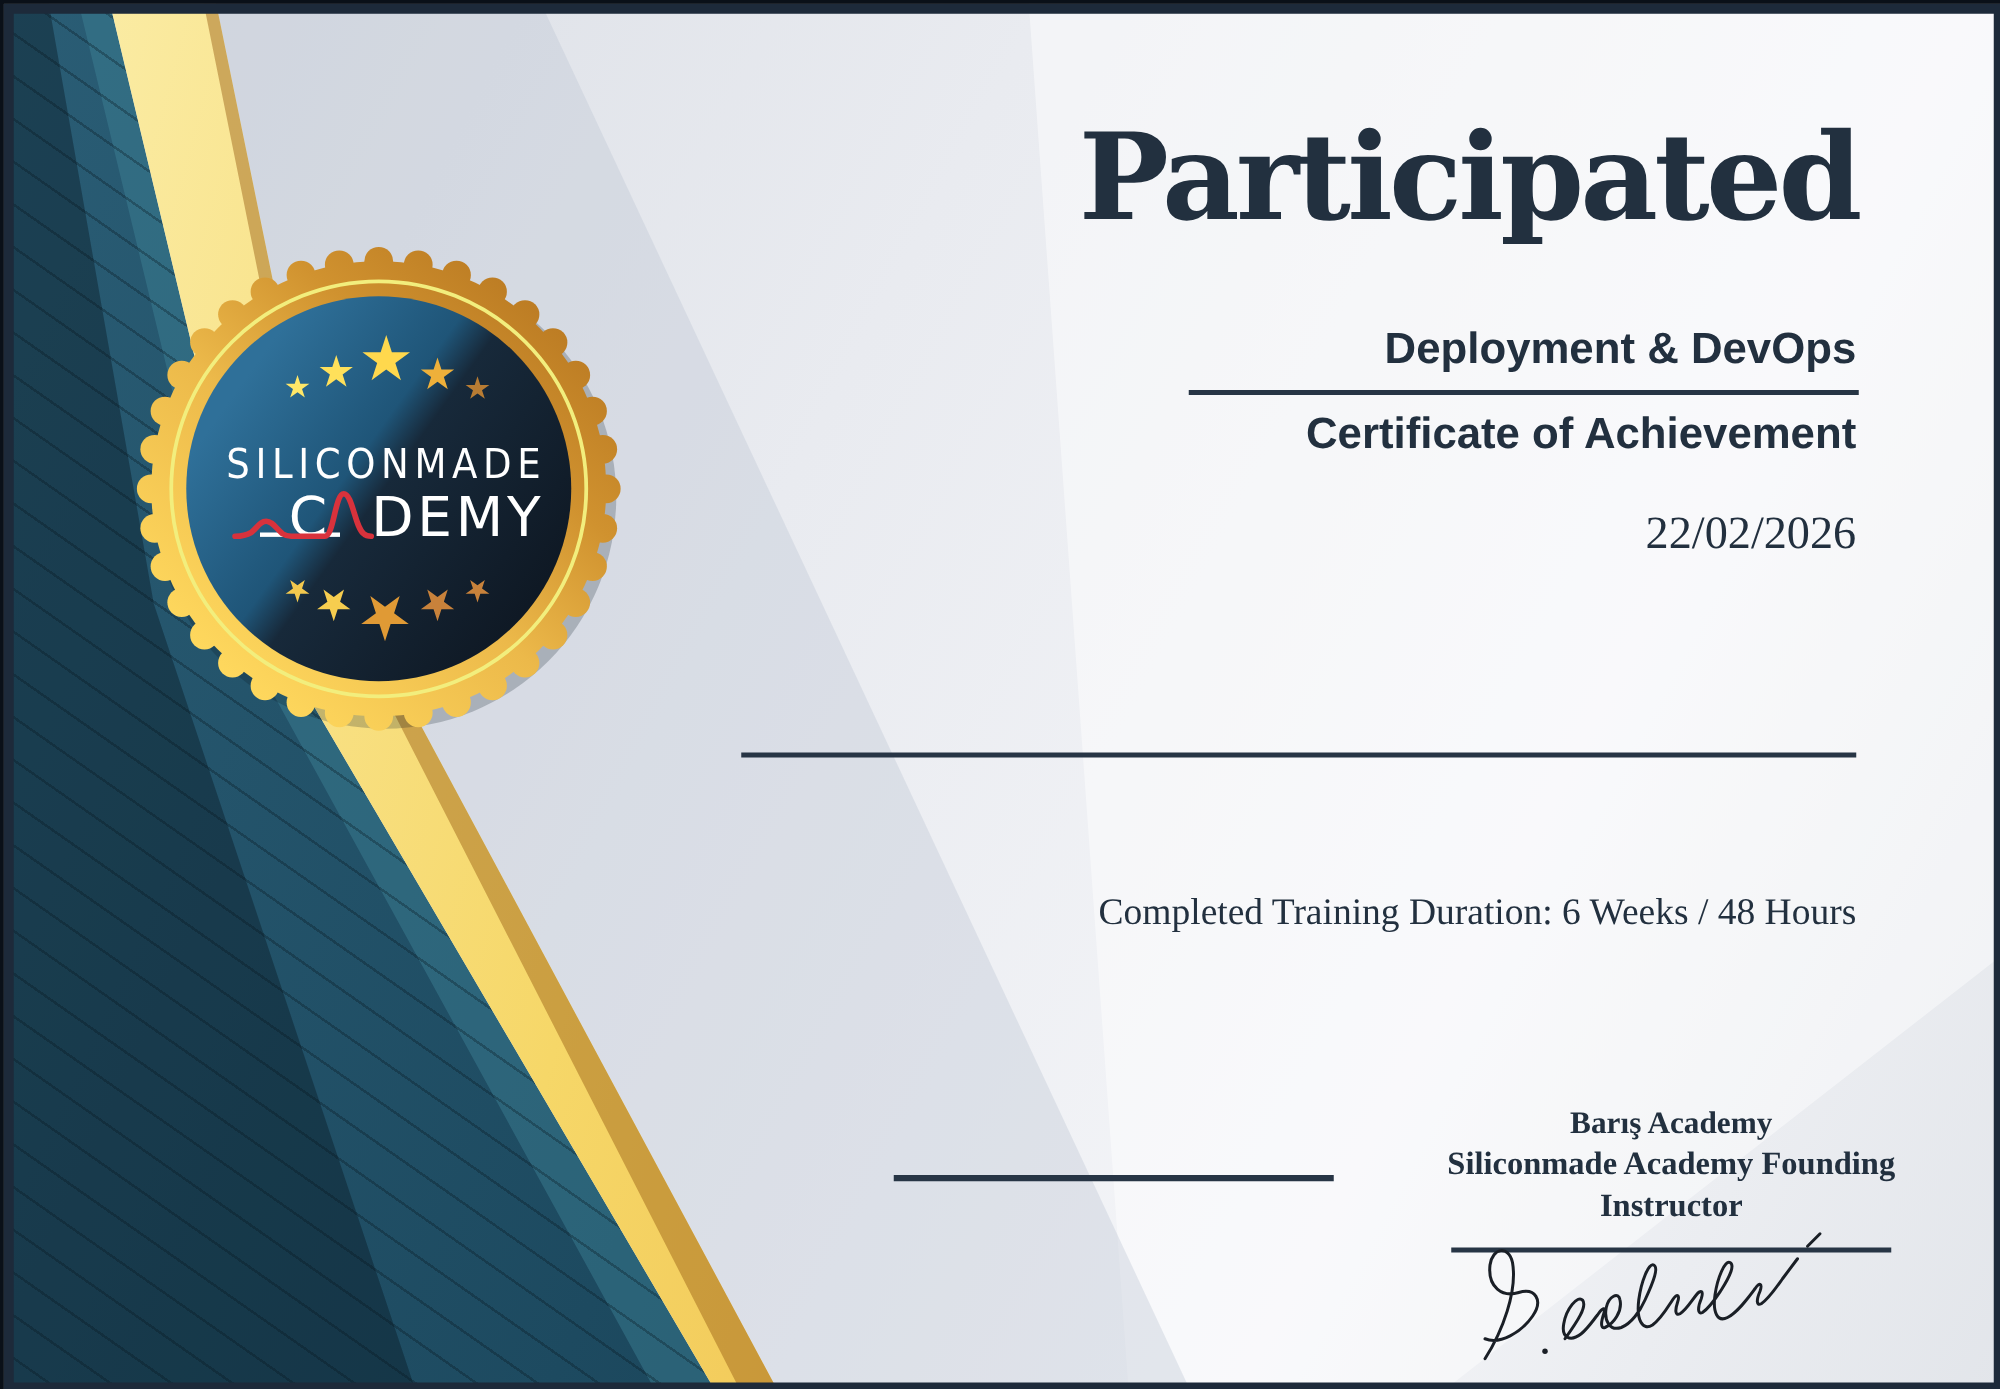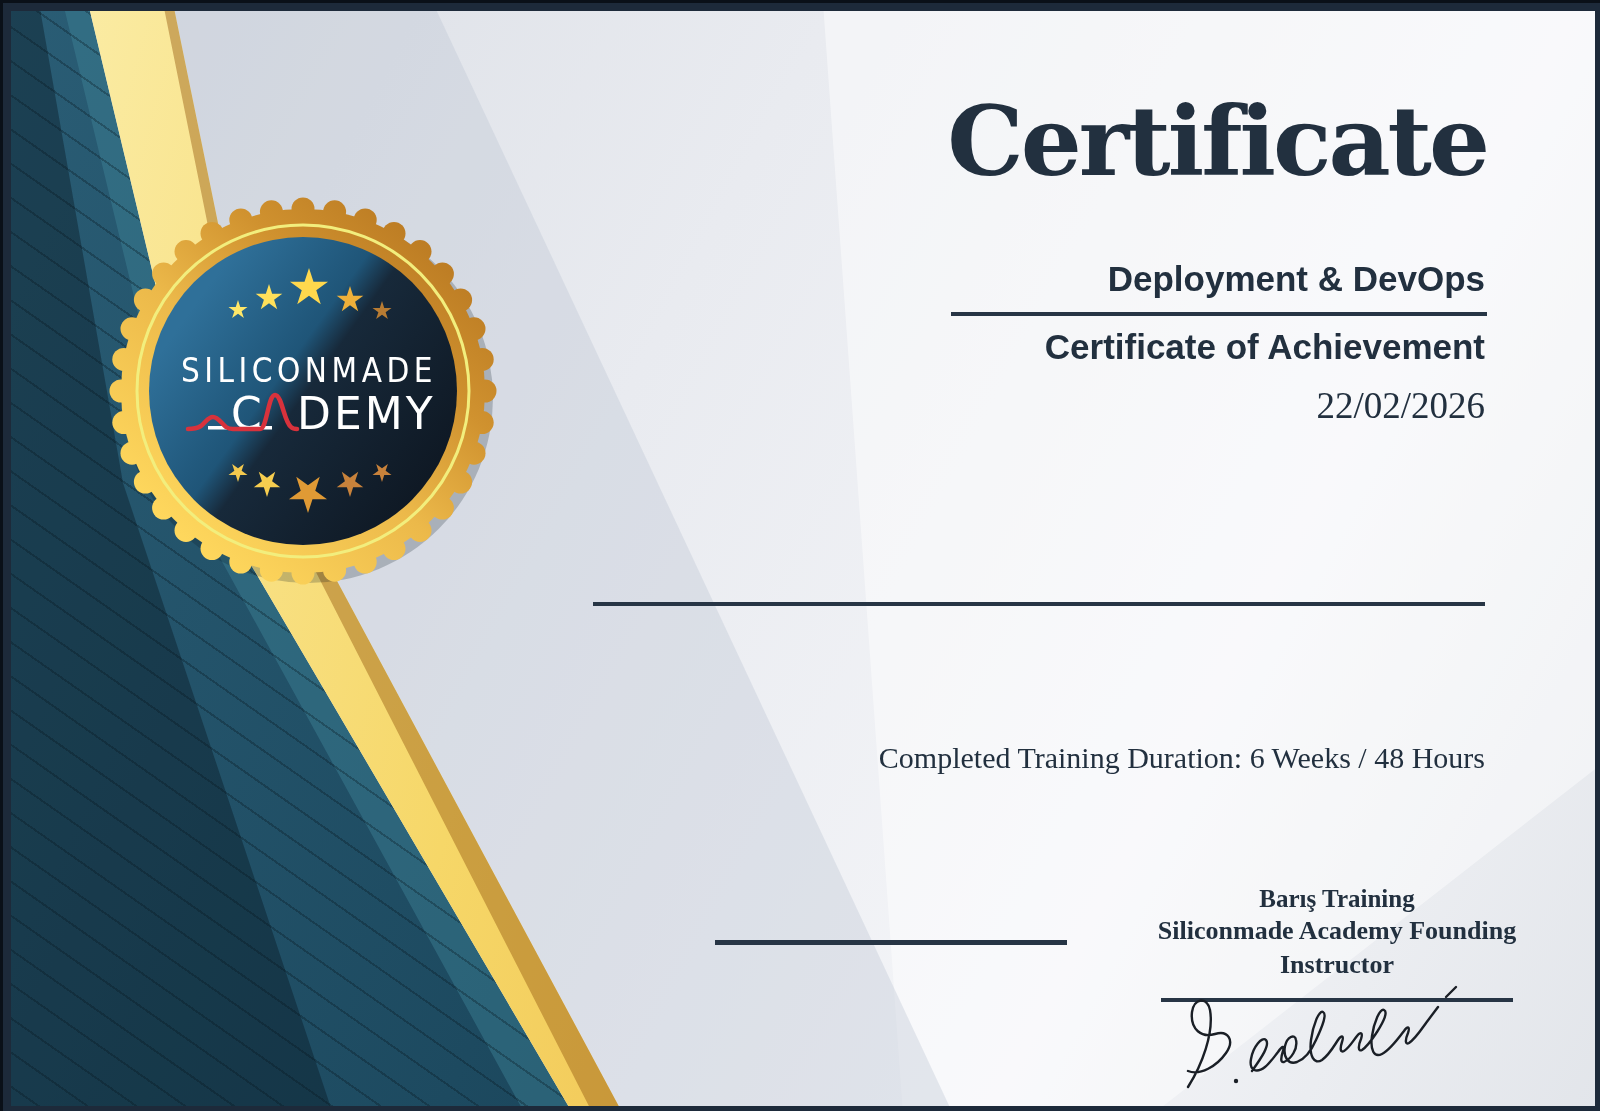--- a/index.html
+++ b/index.html
@@ -31,28 +31,28 @@
   
   .title{position:absolute; top:84px; right:116px; z-index:5;
     font:700 96px/1.15 "DejaVu Serif","Liberation Serif",serif;
     letter-spacing:-3px; color:var(--ink);}
   .program{position:absolute; top:256px; right:118px; z-index:5;
     font:700 35px "Liberation Sans","DejaVu Sans",sans-serif; color:var(--ink);}
   .rule1{position:absolute; top:309px; left:948px; width:536px; height:3.5px;
     background:var(--rule); z-index:5;}
   .subtitle{position:absolute; top:324px; right:118px; z-index:5;
     font:700 35px "Liberation Sans","DejaVu Sans",sans-serif; color:var(--ink);}
-  .date{position:absolute; top:381px; right:118px; z-index:5;
+  .date{position:absolute; top:402px; right:118px; z-index:5;
     font:400 37px "Liberation Serif",serif; color:var(--ink);}
   .rule2{position:absolute; top:599px; left:590px; width:892px; height:3.5px;
     background:var(--rule); z-index:5;}
   .body-text{position:absolute; top:612px; right:118px; width:940px; z-index:5;
     text-align:right; font:400 30px/1.37 "Liberation Serif",serif; color:var(--ink);}
   .body-text b{font-weight:700;}
-  .duration{position:absolute; top:738px; right:118px; z-index:5;
+  .duration{position:absolute; top:710px; right:118px; z-index:5;
     font:400 30px "Liberation Serif",serif; color:var(--ink);}
   
   .sig{position:absolute; z-index:5; text-align:center; color:var(--ink);}
   .sig-left{left:712px; top:917px; width:352px;}
   .sig-right{left:1104px; top:880px; width:460px;}
   .sig-name{font:700 25px/1.25 "Liberation Serif",serif;}
   .sig-role{font:700 26px/1.3 "Liberation Serif",serif;}
   .sig-line{height:4.5px; background:var(--rule);}
   .sig-left .sig-line{margin-top:20px; width:100%;}
   .sig-right .sig-line{margin:16px auto 0; width:352px;}
@@ -151,34 +151,34 @@
     <text x="206" y="191" text-anchor="middle" fill="#ffffff" font-size="33" letter-spacing="5" textLength="256" lengthAdjust="spacingAndGlyphs" font-family="DejaVu Sans, Liberation Sans, sans-serif">SILICONMADE</text>
     <g>
       <rect x="105" y="235" width="19" height="3.5" fill="#ffffff"></rect>
       <rect x="150" y="235" width="19" height="3.5" fill="#ffffff"></rect>
       <text x="128" y="238" fill="#ffffff" font-size="44" letter-spacing="2" font-family="DejaVu Sans, Liberation Sans, sans-serif">C</text>
       <path d="M85,238 Q93,238 98,235 C103,231 105,226 110,226 C115,226 118,232 123,236 Q126,238 130,238 L157,238 C164,238 165,204 172,204 C179,204 181,231 188,236 Q190,238 194,238" fill="none" stroke="#d8323c" stroke-width="4.5" stroke-linecap="round"></path>
       <text x="194" y="238" fill="#ffffff" font-size="44" letter-spacing="3" font-family="DejaVu Sans, Liberation Sans, sans-serif">DEMY</text>
     </g>
   </svg>
 
-  <div class="title">Certificate</div>
+  <div class="title">Participated</div>
   <div class="program">Deployment &amp; DevOps</div>
   <div class="rule1"></div>
   <div class="subtitle">Certificate of Achievement</div>
   <div class="date">22/02/2026</div>
 
   <div class="rule2"></div>
   <div class="duration">Completed Training Duration: 6 Weeks / 48 Hours</div>
 
   <div class="sig sig-left">
     <div class="sig-line"></div>
   </div>
   <div class="sig sig-right">
-    <div class="sig-name">Barış Training</div>
+    <div class="sig-name">Barış Academy</div>
     <div class="sig-role">Siliconmade Academy Founding Instructor</div>
     <div class="sig-line"></div>
   </div>
 
   <svg class="signature-svg" width="332" height="125" viewBox="0 0 330 125" aria-label="B. Erdemir">
     <g fill="none" stroke="#1a1f26" stroke-width="2.4" stroke-linecap="round" stroke-linejoin="round">
       <path d="M36,104 C50,82 62,50 58,27 C55,13 42,15 40,29 C38,47 50,55 63,51 C76,47 83,57 74,70 C65,83 48,93 36,88"></path>
       <circle cx="84" cy="98" r="2.2" fill="#1a1f26" stroke="none"></circle>
       <path d="M100,88 C110,74 118,62 114,57 C110,53 101,64 99,76 C97,87 104,91 113,84 C118,80 122,74 126,69 C130,63 133,62 131,68 C129,74 128,80 132,79 C139,76 146,66 144,57 C143,50 135,54 133,63 C131,74 136,82 145,79 C153,76 160,66 164,57 C171,42 175,31 171,29 C167,27 161,42 159,57 C157,73 162,82 170,77 C177,72 182,63 186,57 C190,51 192,53 190,59 C188,65 188,70 192,68 C197,65 201,58 205,53 C209,48 211,50 209,56 C206,63 206,69 210,67 C216,63 221,55 225,49 C232,38 236,29 232,27 C228,25 222,39 220,53 C218,67 222,75 230,71 C238,67 246,56 252,48 C256,42 258,44 256,50 C253,57 253,62 257,60 C263,56 269,47 274,40 L286,24"></path>
       <path d="M294,14 L304,4"></path>

